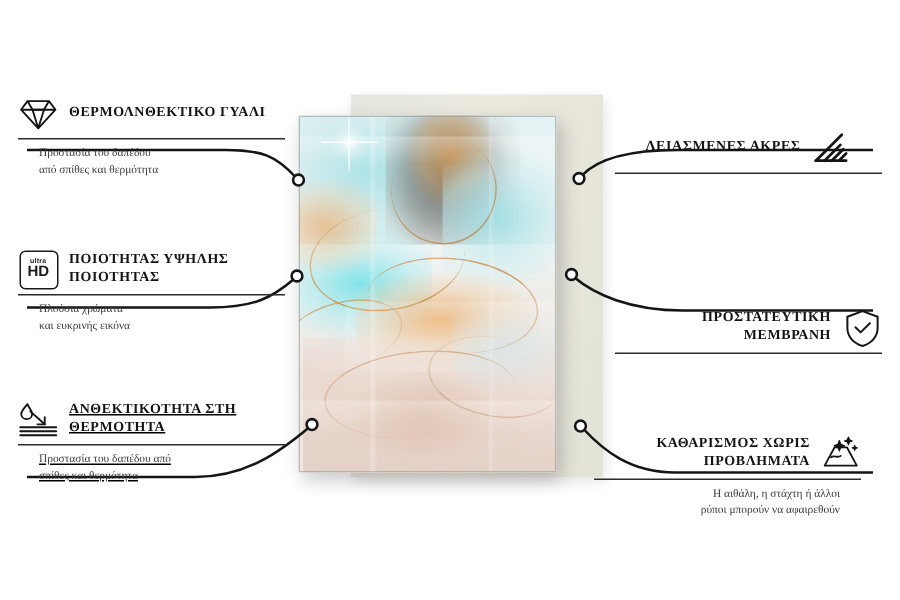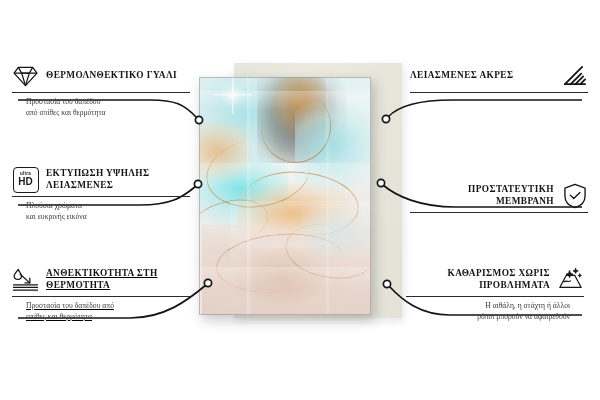--- a/index.html
+++ b/index.html
@@ -71,41 +71,41 @@
   .sparkle:after{top:50%;left:-6px;height:1.4px;width:38px;transform:translateY(-50%);}
   .glass-edge{position:absolute;inset:0;border:1px solid rgba(140,145,145,.55);pointer-events:none;}
 
   
   .lines{position:absolute;left:0;top:0;width:600px;height:400px;pointer-events:none;}
 
   
   .feat{position:absolute;width:178px;}
   .feat .head{display:flex;align-items:center;gap:7px;}
   .feat.left .head{justify-content:flex-start;}
-  .feat.right .head{justify-content:space-between;}
+  .feat.right .head{justify-content:center;margin-top:23px;}
   .ttl{font-size:9.3px;font-weight:bold;letter-spacing:.4px;color:#141414;line-height:1.28;}
   .feat.left .ttl{text-align:left;}
   .feat.right .ttl{text-align:right;}
   .rule{height:1px;background:#2b2b2b;margin:3px 0 4px;}
   .sub{font-size:7.6px;color:#3a3a3a;line-height:1.42;}
   .feat.left .sub{text-align:left;padding-left:14px;}
   .feat.right .sub{text-align:right;padding-right:14px;}
   .ico{flex:0 0 auto;width:27px;height:27px;display:flex;align-items:center;justify-content:center;}
   .ico svg{display:block;}
   .hd-badge{width:24px;height:24px;border:1.6px solid #1a1a1a;border-radius:4px;
     display:flex;flex-direction:column;align-items:center;justify-content:center;line-height:1;}
   .hd-badge .u{font-size:4.6px;font-weight:bold;letter-spacing:.2px;color:#1a1a1a;font-family:"Liberation Sans",sans-serif;}
   .hd-badge .h{font-size:10px;font-weight:bold;color:#1a1a1a;font-family:"Liberation Sans",sans-serif;margin-top:.5px;}
 
   .f-tl{left:12px;top:62px;}
   .f-ml{left:12px;top:166px;}
   .f-bl{left:12px;top:266px;text-decoration:underline;}
   .f-tr{left:410px;top:62px;}
   .f-mr{left:410px;top:182px;}
-  .f-br{left:406px;top:266px;}
+  .f-br{left:396px;top:266px;}
 </style>
 </head>
 <body>
 
 <div id="stage">
 
   <div class="product-wrap">
     <div class="backer"></div>
     <div class="glass">
       <div class="art">
@@ -177,21 +177,21 @@
   </div>
 
   <div class="feat left f-ml">
     <div class="head">
       <span class="ico">
         <span class="hd-badge">
           <span class="u">ultra</span>
           <span class="h">HD</span>
         </span>
       </span>
-      <span class="ttl">ΕΚΤΥΠΩΣΗ ΥΨΗΛΗΣ ΛΕΙΑΣΜΕΝΕΣ</span>
+      <span class="ttl">ΠΟΙΟΤΗΤΑΣ ΥΨΗΛΗΣ ΠΟΙΟΤΗΤΑΣ</span>
     </div>
     <div class="rule"></div>
     <div class="sub">Πλούσια χρώματα<br>και ευκρινής εικόνα</div>
   </div>
 
   <div class="feat left f-bl">
     <div class="head">
       <span class="ico">
         <svg width="27" height="24" viewBox="0 0 28 25">
           <g fill="none" stroke="#151515" stroke-width="1.3" stroke-linecap="round" stroke-linejoin="round">

